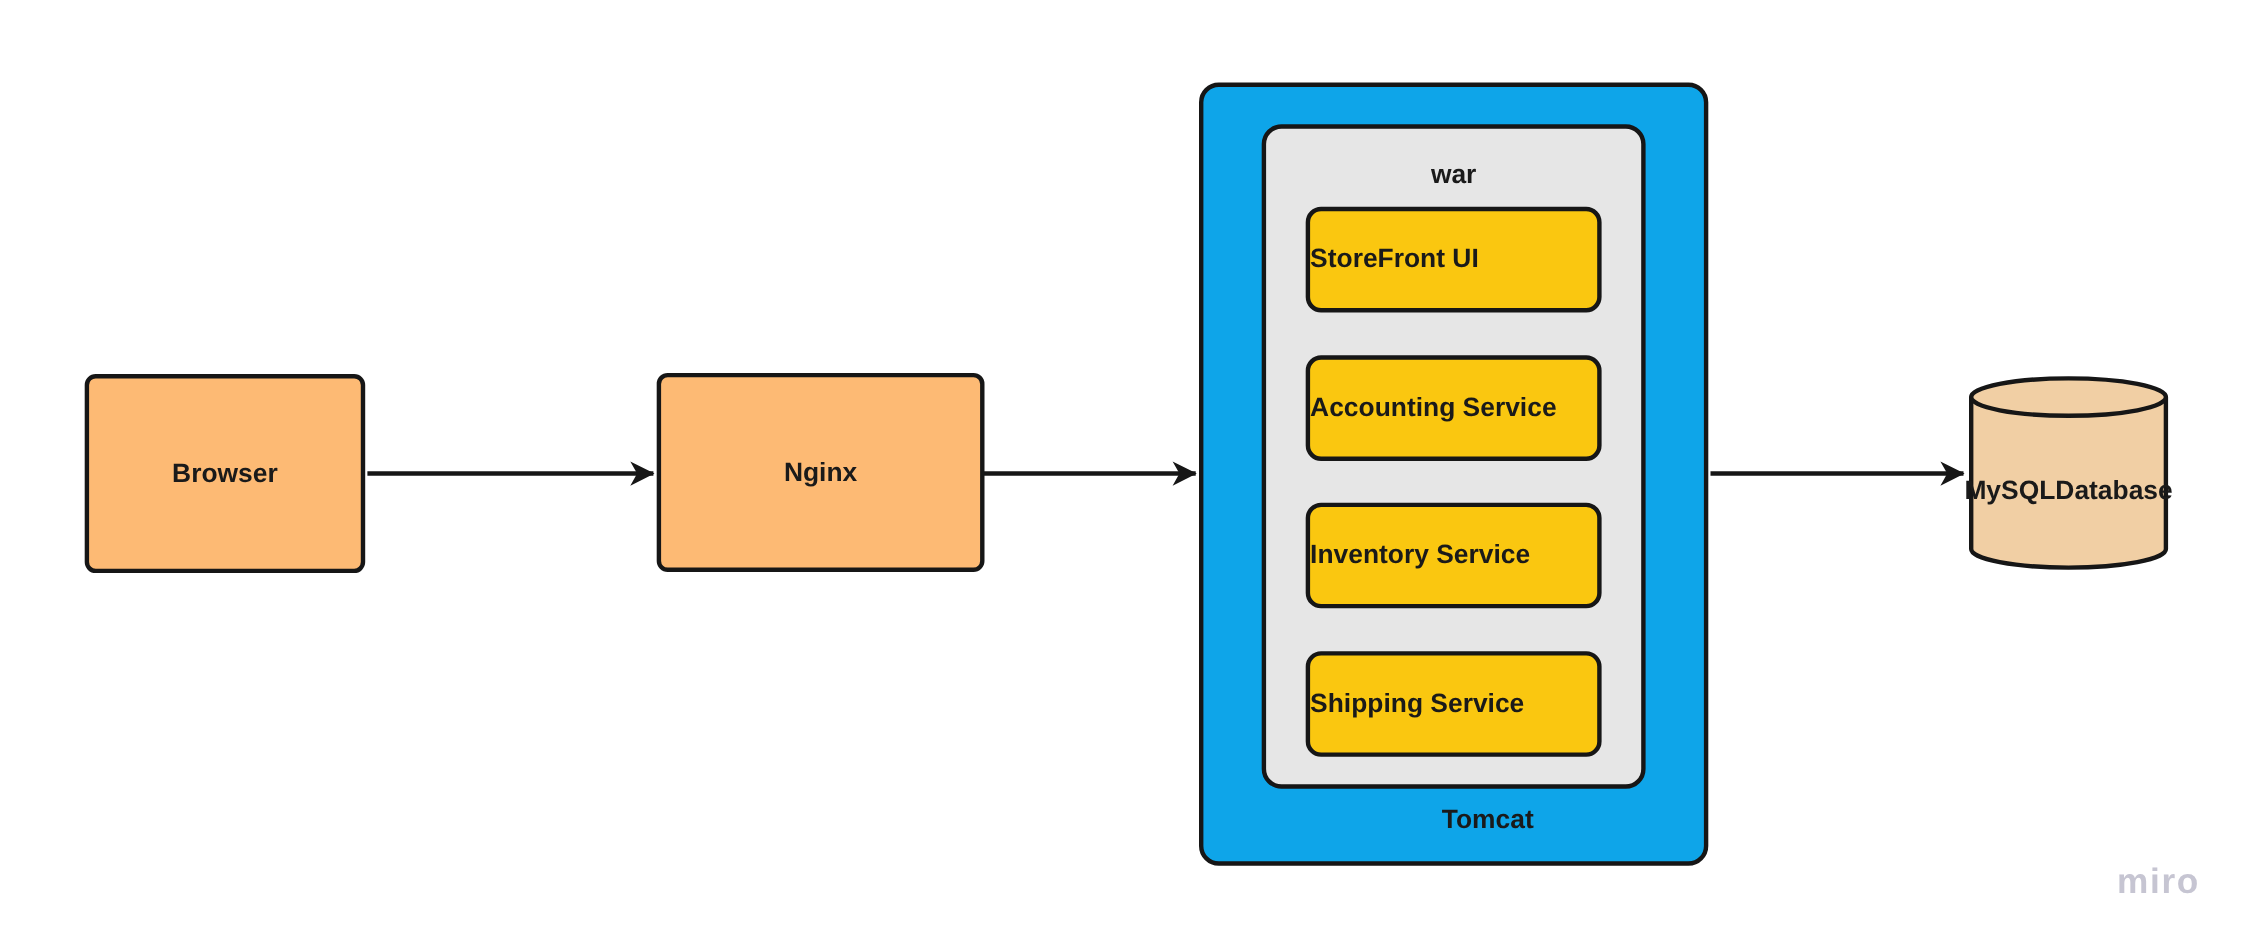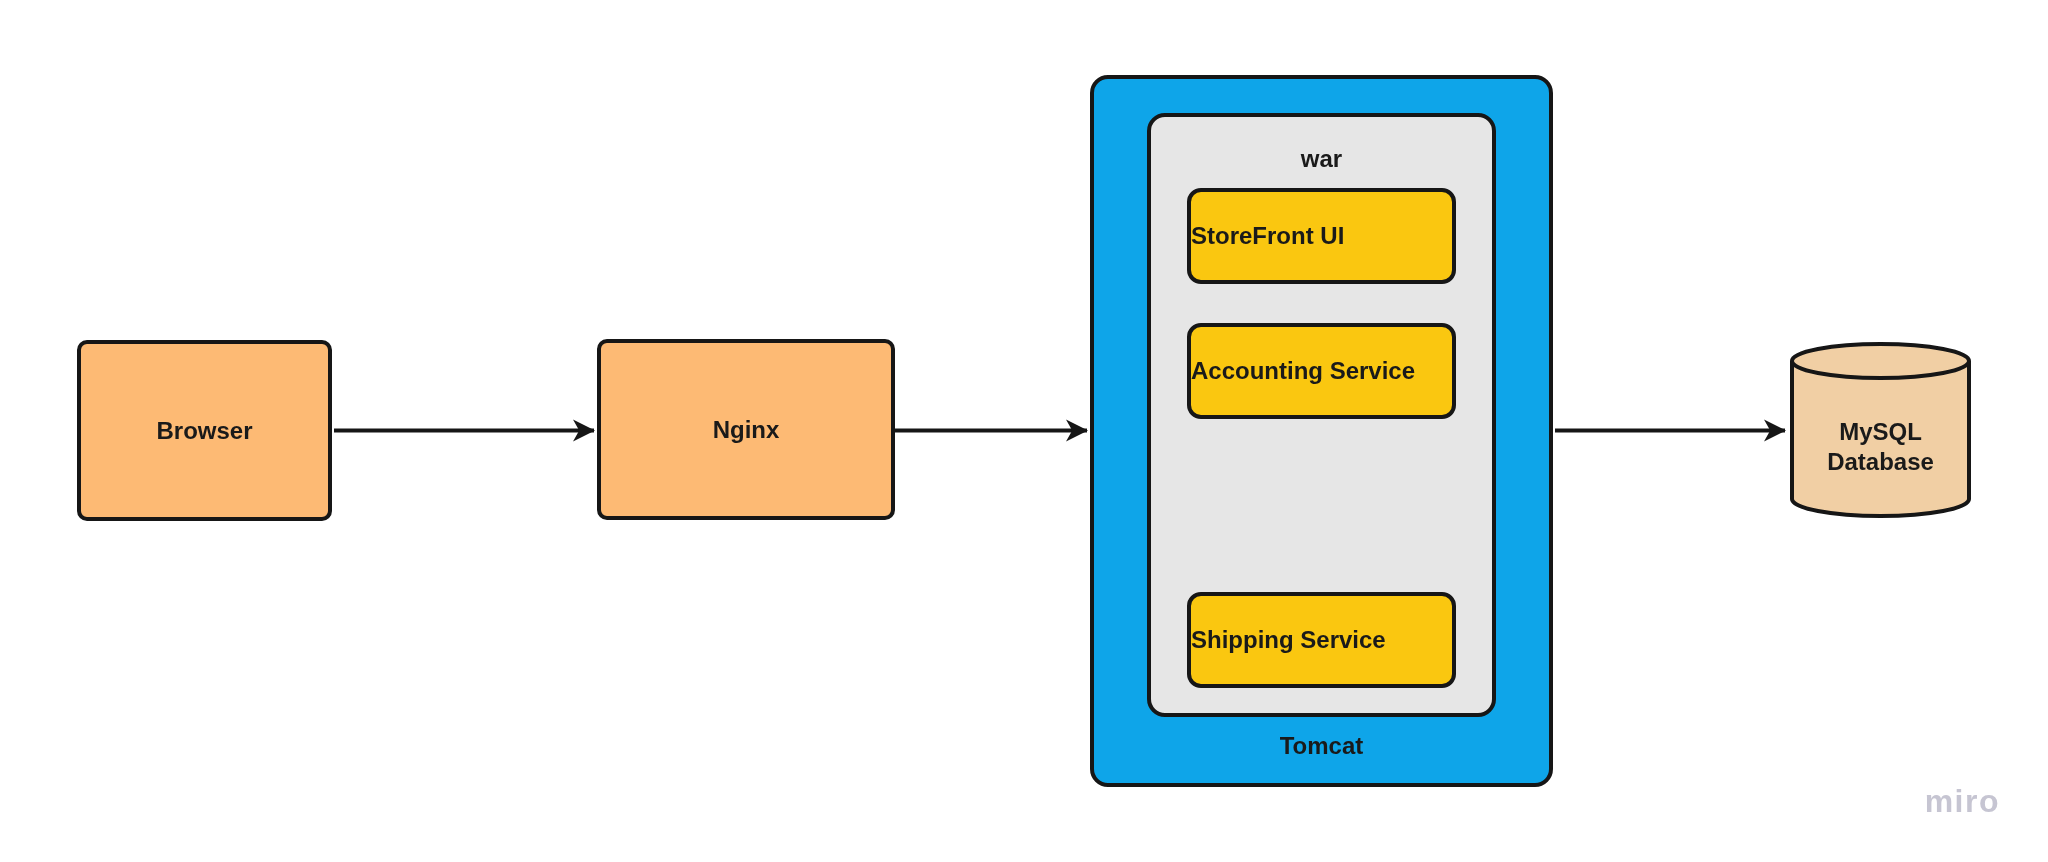--- a/index.html
+++ b/index.html
@@ -69,20 +69,21 @@
     color: #1a1a1a;
   }
   .tomcat-label {
     position: absolute;
     left: 0; top: 653px;
     width: 100%;
     text-align: center;
     font-weight: 700;
     font-size: 24px;
     color: #1a1a1a;
+    padding-left: 31px;
   }
   .service {
     position: absolute;
     left: 36px;
     width: 269px; height: 96px;
     box-sizing: border-box;
     background: #fac710;
     border: 4px solid #161616;
     border-radius: 14px;
     display: flex;
@@ -101,21 +102,21 @@
     position: absolute;
     left: 1788px; top: 340px;
     width: 185px; height: 180px;
   }
   .database svg { position: absolute; left: 0; top: 0; }
   .database-label {
     position: absolute;
     left: 0; top: 34px;
     width: 100%; height: 146px;
     display: flex;
-    flex-direction: column;
+    flex-direction: row;
     align-items: center;
     justify-content: center;
     font-weight: 700;
     font-size: 24px;
     line-height: 30px;
     color: #1a1a1a;
     text-align: center;
   }
   .watermark {
     position: absolute;
@@ -154,20 +155,23 @@
 
   <div class="container-tomcat">
     <div class="container-war">
       <div class="war-label">war</div>
       <div class="service service-1">
         <span>StoreFront UI</span>
       </div>
       <div class="service service-2">
         <span>Accounting Service</span>
       </div>
+      <div class="service service-3">
+        <span>Inventory Service</span>
+      </div>
       <div class="service service-4">
         <span>Shipping Service</span>
       </div>
     </div>
     <div class="tomcat-label">Tomcat</div>
   </div>
 
   <div class="database">
     <svg width="185" height="180" viewBox="0 0 185 180" xmlns="http://www.w3.org/2000/svg">
       <path d="M4,21 L4,159 A88.5,17 0 0 0 181,159 L181,21" fill="#f1cfa4" stroke="#161616" stroke-width="4" stroke-linejoin="round"></path>

